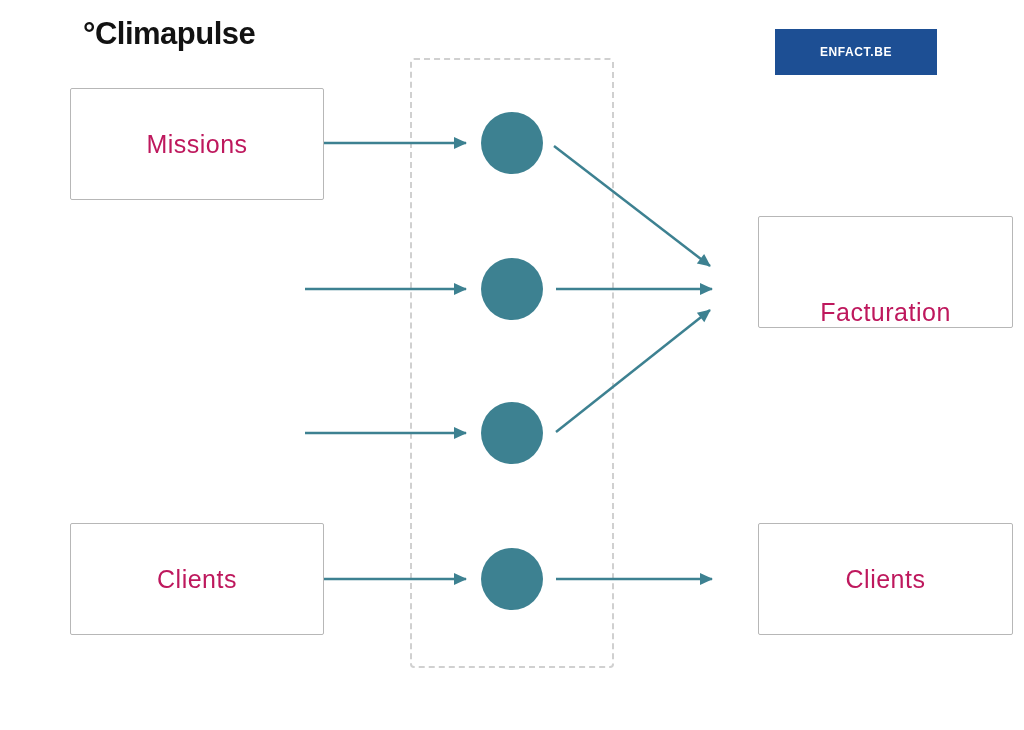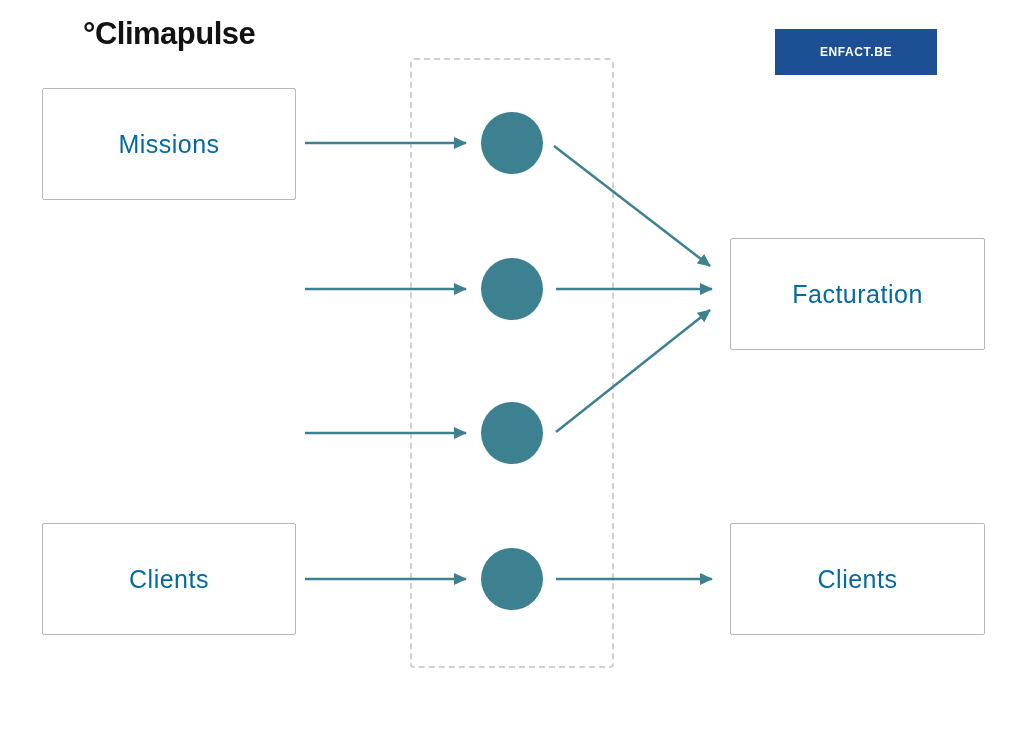--- a/index.html
+++ b/index.html
@@ -43,24 +43,25 @@
   .box {
     position: absolute;
     width: 252px;
     height: 110px;
     background: #ffffff;
     border: 1px solid #b7b7b7;
     border-radius: 2px;
     display: flex;
     align-items: center;
     justify-content: center;
-    color: #0369a1;
+    color: #be185d;
     font-size: 25px;
     font-weight: 300;
     letter-spacing: 0.5px;
+    margin-left: 28px;
   }
   .box.right { width: 253px; }
   .sync-zone {
     position: absolute;
     left: 410px;
     top: 58px;
     width: 204px;
     height: 610px;
     border: 2px dashed #d0d0d0;
     border-radius: 4px;
@@ -116,20 +117,20 @@
   </div>
   <div class="box" style="left:42px; top:523px;">
     <span>Clients</span>
   </div>
 
   <div class="node" style="left:481px; top:112px;"></div>
   <div class="node" style="left:481px; top:258px;"></div>
   <div class="node" style="left:481px; top:402px;"></div>
   <div class="node" style="left:481px; top:548px;"></div>
 
-  <div class="box right" style="left:730px; top:238px;">
+  <div class="box right" style="left:730px; top:216px;align-items:flex-end;">
     <span>Facturation</span>
   </div>
   <div class="box right" style="left:730px; top:523px;">
     <span>Clients</span>
   </div>
 
 </div>
 
 </body></html>

